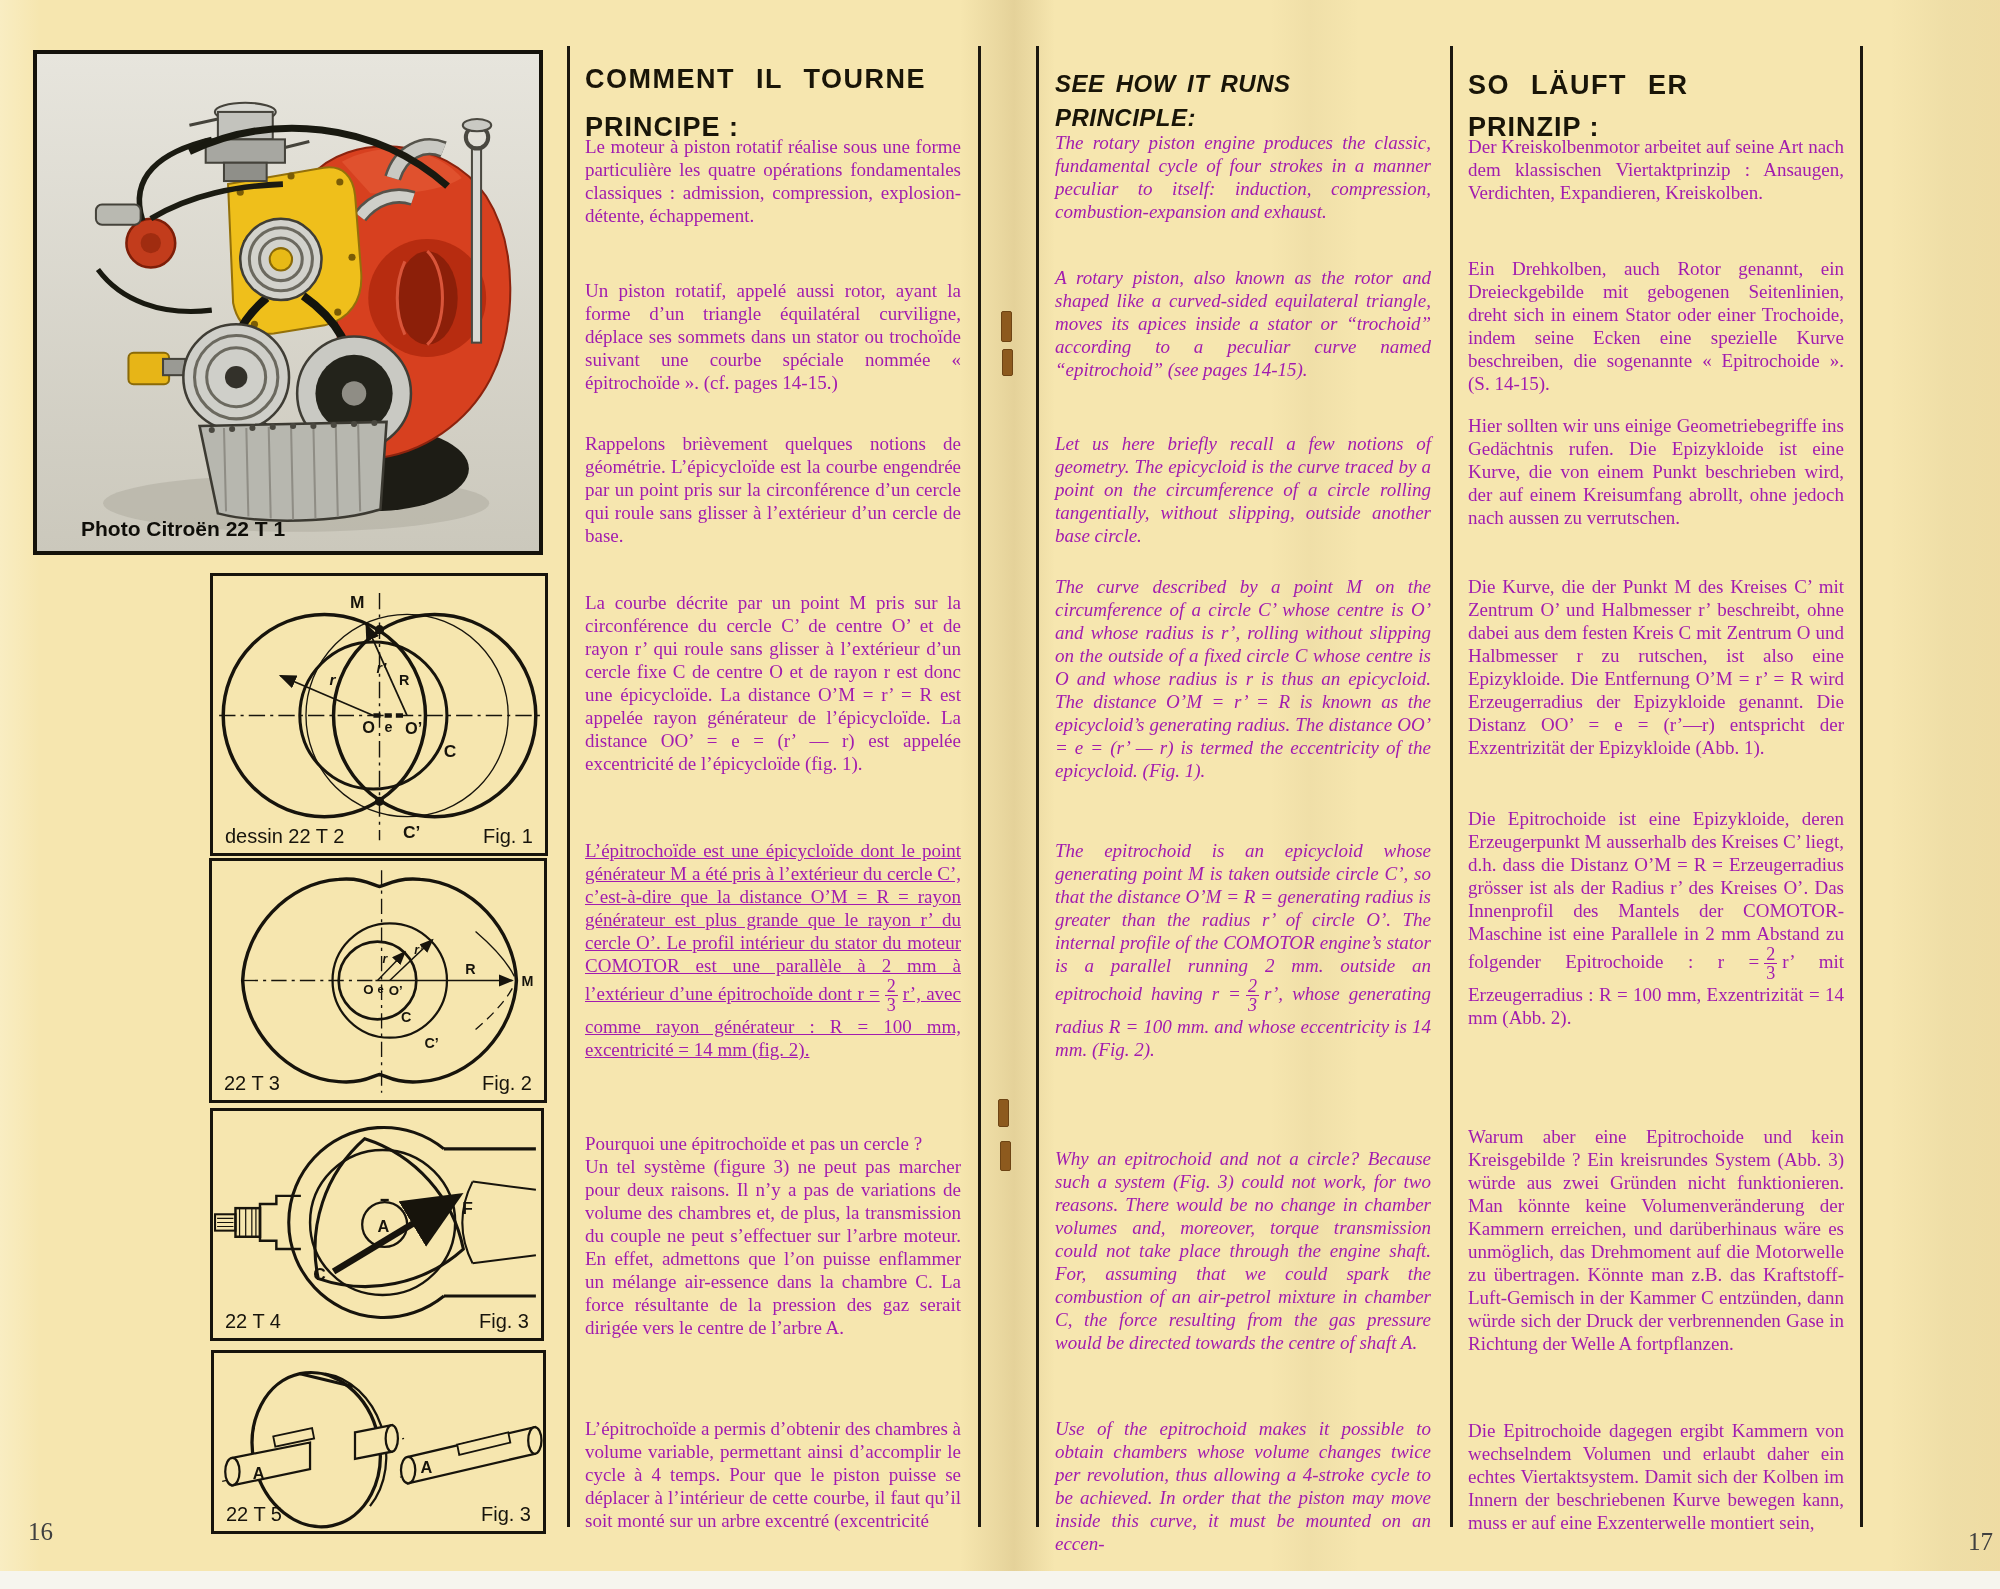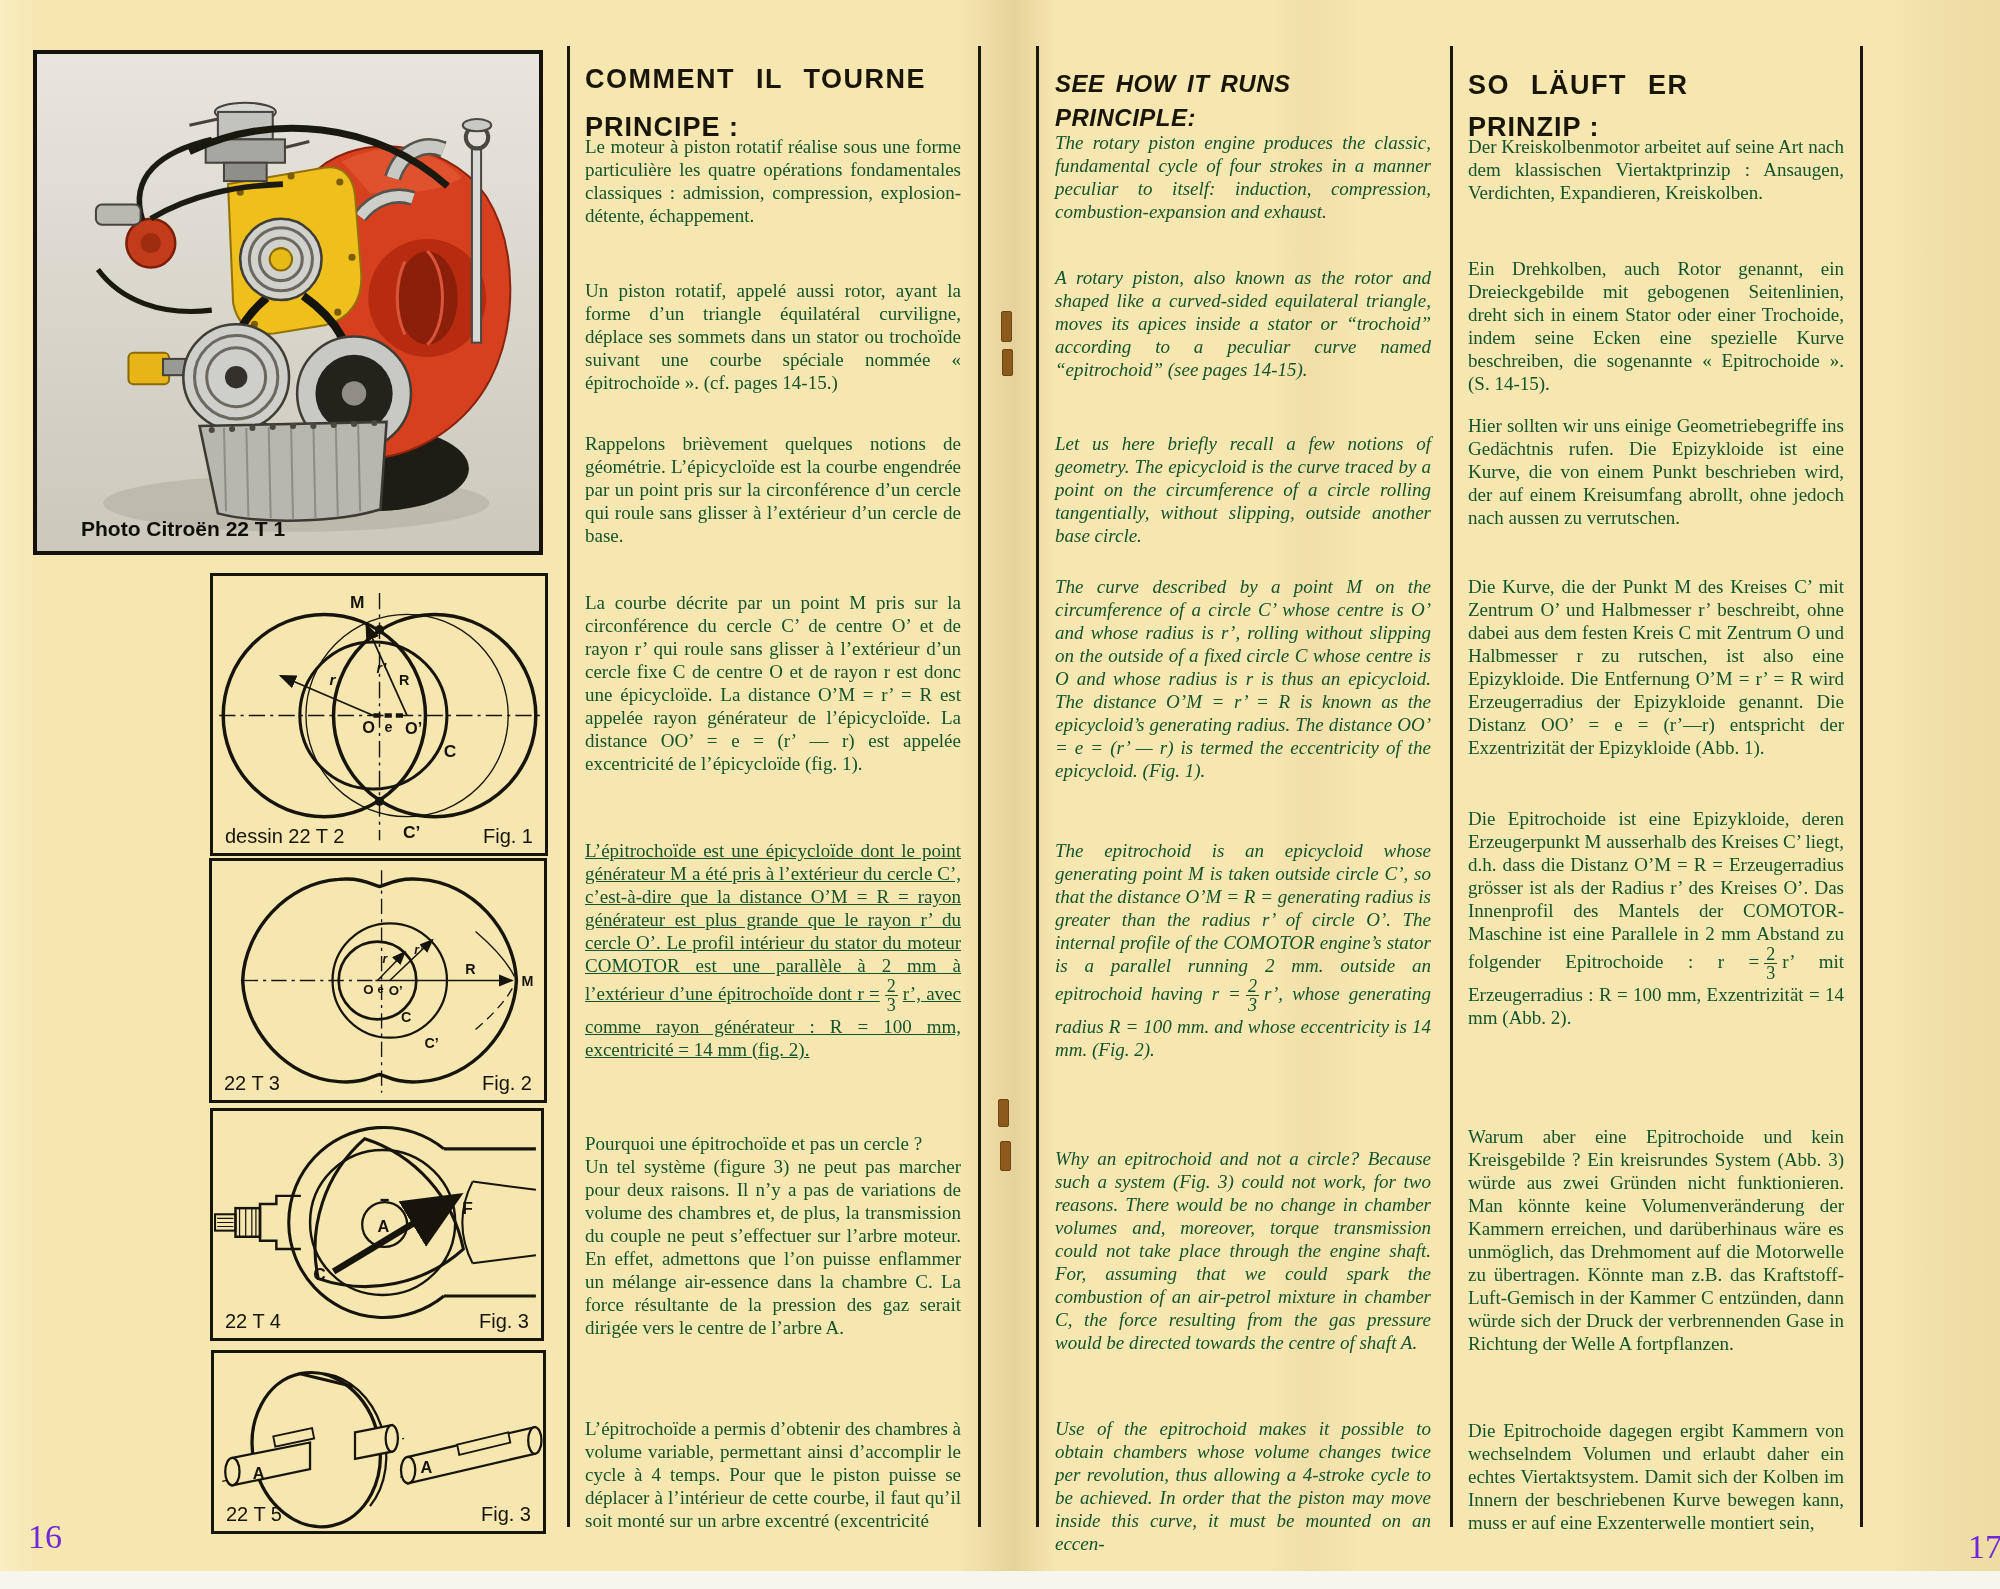--- a/index.html
+++ b/index.html
@@ -16,21 +16,21 @@
       linear-gradient(90deg, rgba(0,0,0,0) 1270px, rgba(120,90,30,0.05) 1310px, rgba(0,0,0,0) 1360px),
       linear-gradient(90deg, rgba(0,0,0,0) 1890px, rgba(120,90,30,0.06) 1950px, rgba(170,130,60,0.10) 1998px);
   }
   .scan-bottom { position:absolute; left:0; top:1571px; width:2000px; height:18px; background:#f6f5ee; }
   .staple { position:absolute; width:9px; background:#8d5a1e; border:1px solid #6d4414; border-radius:2px; }
 
   .vrule { position:absolute; top:46px; height:1481px; width:2.5px; background:#1c1810; }
 
   
   .col { position:absolute; width:376px; }
-  .col .para { position:absolute; width:100%; text-align:justify; font-size:19px; line-height:23px; color:#14532d; }
+  .col .para { position:absolute; width:100%; text-align:justify; font-size:19px; line-height:23px; color:#a21caf; }
   .col-en .para { font-style:italic; }
   .head { position:absolute; font-family:"Liberation Sans", sans-serif; font-weight:bold; color:#191508; white-space:nowrap; }
   .head-main { font-size:27px; letter-spacing:1.5px; word-spacing:12px; }
   .head-sub  { font-size:27px; letter-spacing:1px; }
   .col-en .head-main, .col-en .head-sub { font-style:italic; font-size:24px; letter-spacing:0.5px; word-spacing:4px; }
   .frac { display:inline-flex; flex-direction:column; align-items:center; vertical-align:middle;
           line-height:1.02; margin:0 5px; font-size:0.95em; }
   .frac .den { border-top:1.6px solid currentColor; padding:0 2px; }
   .qline { display:block; }
 
@@ -39,21 +39,21 @@
     border:4px solid #14120b; background:#dcdad1; }
   .photo-frame svg { display:block; width:100%; height:100%; }
   .photo-caption { position:absolute; left:12px; bottom:10px;
     font-family:"Liberation Sans", sans-serif; font-weight:bold; font-size:21px; color:#0f0e09;margin-left:32px; }
   .figbox { position:absolute; border:3.5px solid #17140c; }
   .figbox svg { display:block; width:100%; height:100%; }
   .figcap { position:absolute; bottom:5px; font-family:"Liberation Sans", sans-serif;
     font-size:20px; color:#17140c; }
   .figcap.cleft { left:12px; } .figcap.cright { right:12px; }
 
-  .pagenum { position:absolute; font-family:"Liberation Serif", serif; font-size:34px; color:#6d28d9;text-align:right; }
+  .pagenum { position:absolute; font-family:"Liberation Serif", serif; font-size:25px; color:#404040;text-align:right; }
 
   svg text { font-family:"Liberation Sans", sans-serif; font-weight:bold; fill:#17140c; }
 </style>
 </head>
 <body>
 
 <div class="paper-shade"></div>
 
 <div class="staple" style="left:1001px; top:311px; height:29px;"></div>
 <div class="staple" style="left:1002px; top:349px; height:25px;"></div>

